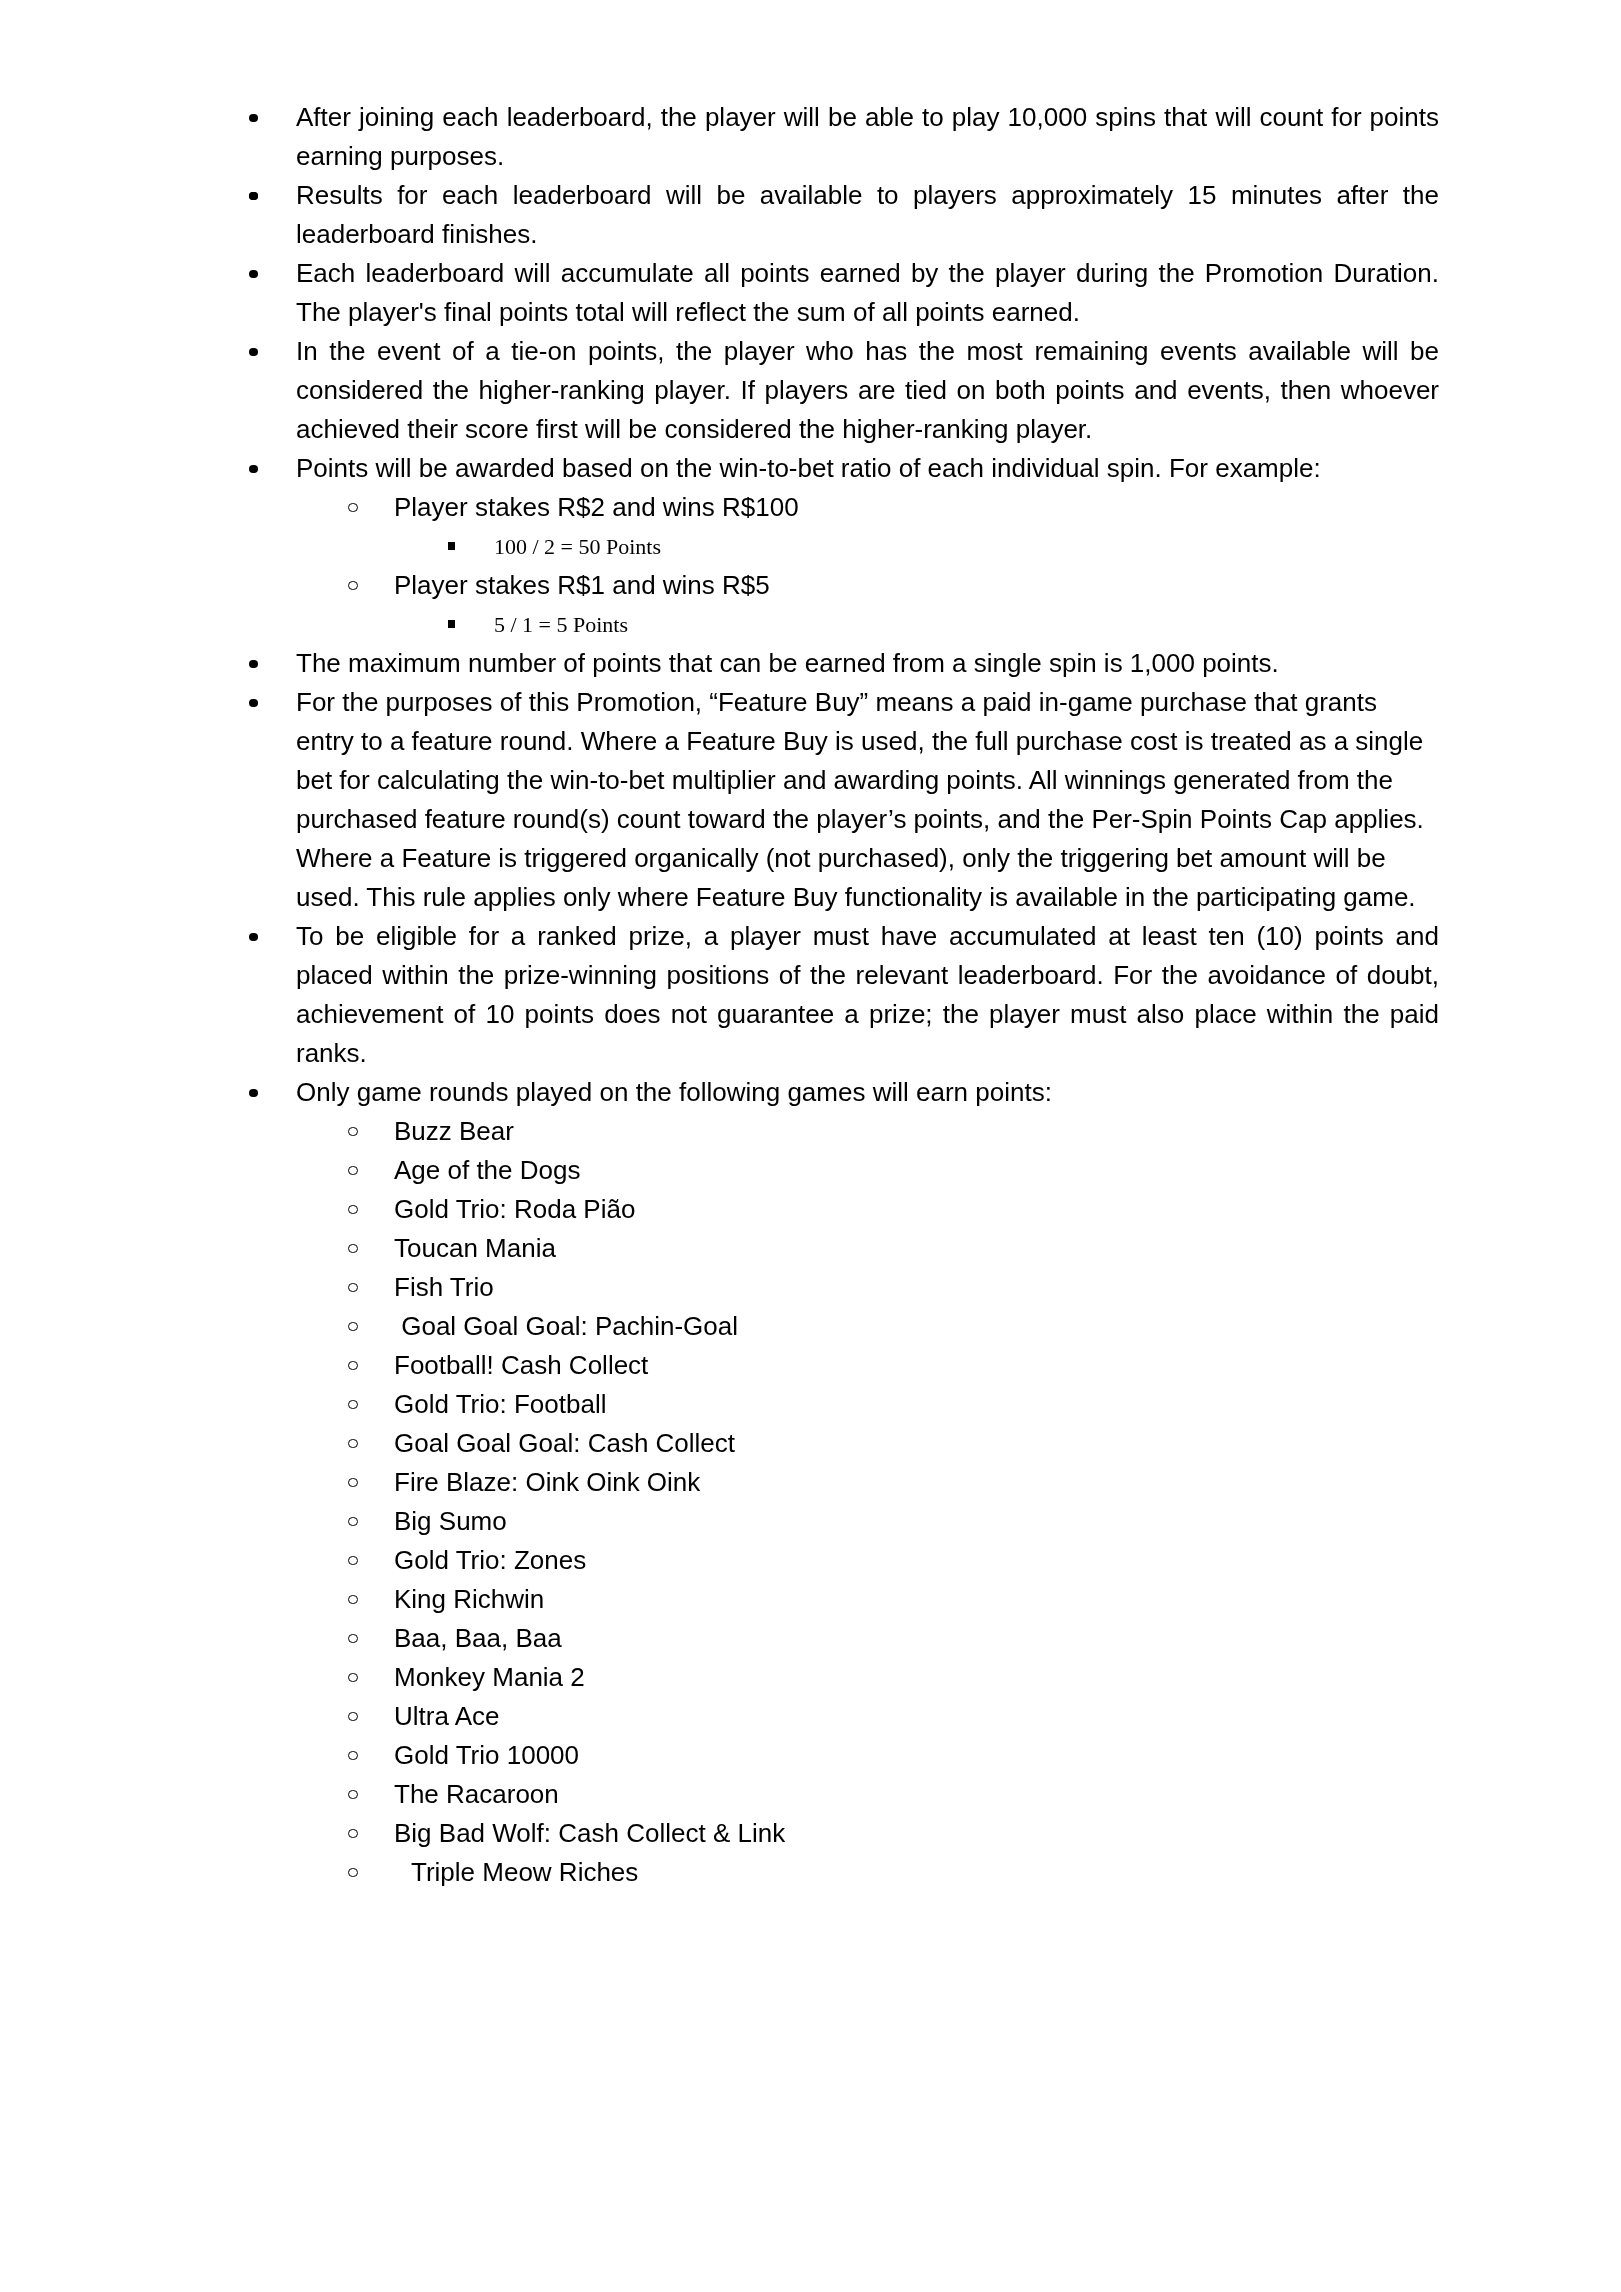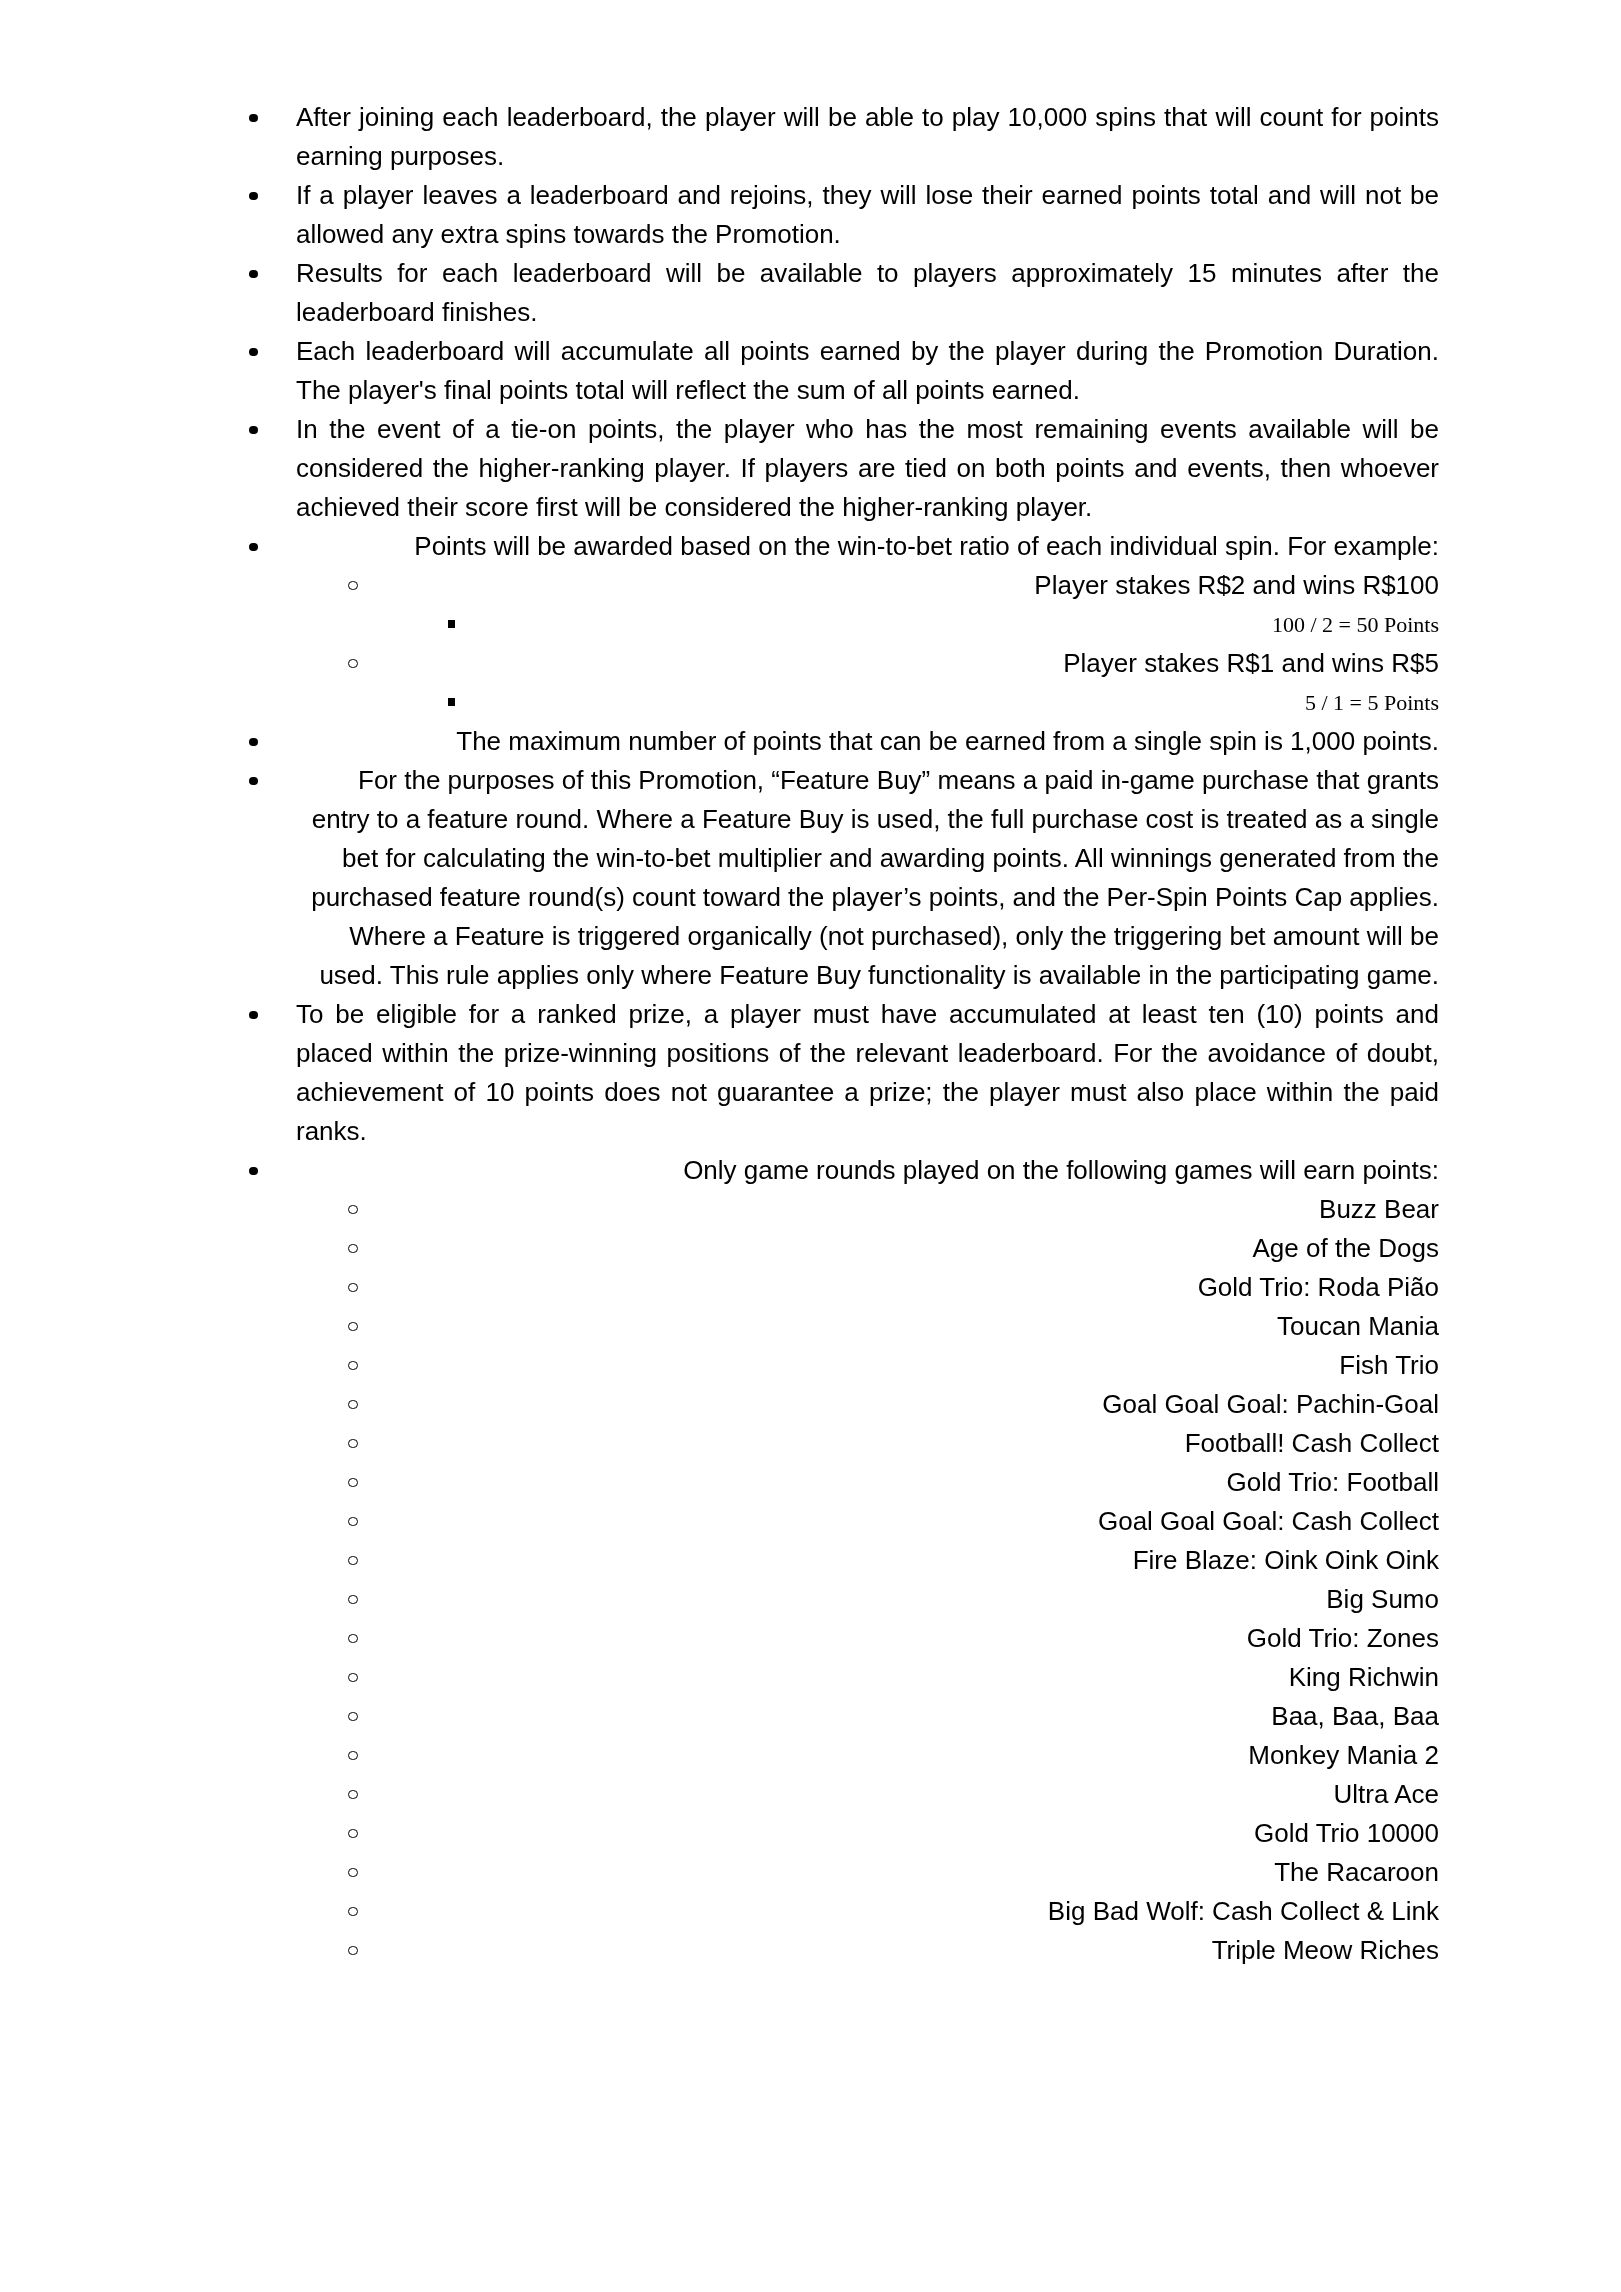--- a/index.html
+++ b/index.html
@@ -22,21 +22,20 @@
     left: 245px;
     top: 98px;
     width: 1194px;
   }
   ul { list-style: none; margin: 0; padding: 0; }
   .l1 > li {
     position: relative;
     padding-left: 51px;
     font-size: 26px;
     line-height: 39px;
-    text-align: right;
   }
   .l1 > li.justify { text-align: justify; text-align-last: left; }
   .bullet-disc {
     position: absolute;
     left: 3.9px;
     top: 15.7px;
     width: 8.8px; height: 8.8px;
     border-radius: 50%;
     background: #000;
   }
@@ -78,21 +77,20 @@
   <div class="content">
     <ul class="l1">
 
       <li class="justify">
         <span class="bullet-disc"></span>
         <span class="item-text">After joining each leaderboard, the player will be able to play 10,000 spins that will count for points earning purposes.</span>
       </li>
 
       <li class="justify">
         <span class="bullet-disc"></span>
-        <span class="item-text">If a player leaves a leaderboard and rejoins, they will lose their earned points total and will not be allowed any extra spins towards the Promotion.</span>
       </li>
 
       <li class="justify">
         <span class="bullet-disc"></span>
         <span class="item-text">Results for each leaderboard will be available to players approximately 15 minutes after the leaderboard finishes.</span>
       </li>
 
       <li class="justify">
         <span class="bullet-disc"></span>
         <span class="item-text">Each leaderboard will accumulate all points earned by the player during the Promotion Duration. The player's final points total will reflect the sum of all points earned.</span>

